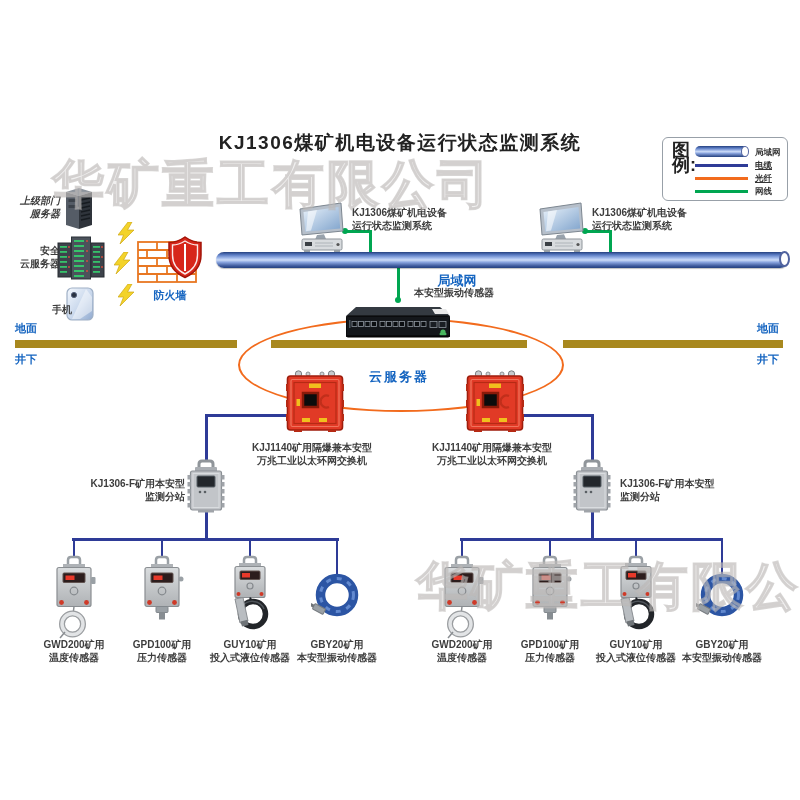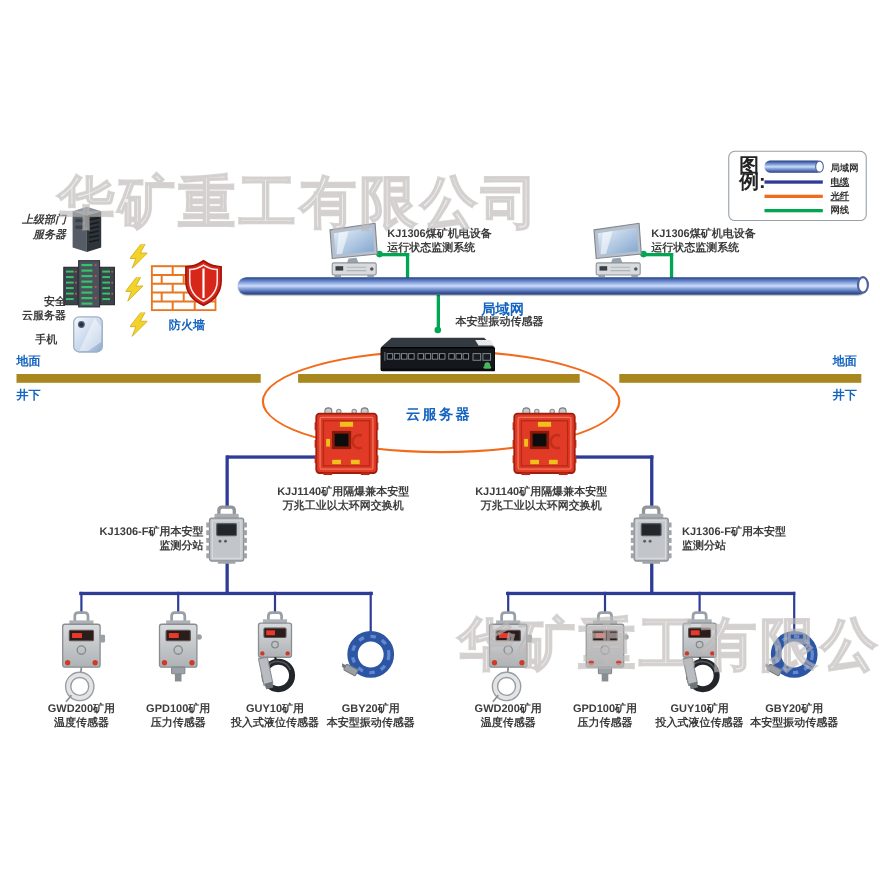--- a/index.html
+++ b/index.html
@@ -43,20 +43,21 @@
   svg{position:absolute;z-index:8;}
 </style>
 </head>
 <body>
 
 <div class="canvas">
 
   <div class="wm" style="left:52px;top:150px;">华矿重工有限公司</div>
   <div class="wm" style="left:416px;top:552px;">华矿重工有限公司</div>
 
+  <div class="title">KJ1306煤矿机电设备运行状态监测系统</div>
 
   <div class="legend">
     <div class="lg-title">图例:</div>
     <div class="lg-pipe">
         <i class="lg-cap"></i>
       </div>
     <div class="lg-lbl" style="top:9px;">局域网</div>
     <div class="lg-line" style="top:26px;background:#2e3b97;"></div>
     <div class="lg-lbl" style="top:22px;text-decoration:underline;">电缆</div>
     <div class="lg-line" style="top:39px;background:#f26b1d;"></div>
@@ -76,21 +77,21 @@
         <line x1="19" y1="18" x2="28" y2="16"></line>
       <line x1="19" y1="22" x2="28" y2="20"></line>
         <line x1="19" y1="26" x2="28" y2="24"></line>
       <line x1="19" y1="30" x2="28" y2="28"></line>
         <line x1="19" y1="34" x2="28" y2="32"></line>
     </g>
     <rect x="6.5" y="13" width="8" height="3" fill="#3c424a"></rect>
     <rect x="6.5" y="19" width="8" height="3" fill="#3c424a"></rect>
   </svg>
 
-  <div class="lbl rgt pre" style="left:8px;top:244px;width:52px;margin-top:24px;">安全
+  <div class="lbl rgt pre" style="left:8px;top:244px;width:52px;">安全
 云服务器</div>
   <svg style="left:56px;top:235px;" width="50" height="46" viewBox="0 0 50 46">
     <rect x="2" y="8" width="13" height="34" fill="#3d434b" stroke="#262b31"></rect>
     <rect x="35" y="8" width="13" height="34" fill="#3d434b" stroke="#262b31"></rect>
     <rect x="15.5" y="2" width="19" height="42" fill="#4b525b" stroke="#2b3138"></rect>
     <g fill="#36c26a">
       <rect x="4" y="11" width="7" height="1.8"></rect>
         <rect x="4" y="16" width="7" height="1.8"></rect>
       <rect x="4" y="21" width="7" height="1.8"></rect>
         <rect x="4" y="26" width="7" height="1.8"></rect>
@@ -118,21 +119,21 @@
       <circle cx="31" cy="6" r="0.9"></circle>
         <circle cx="31" cy="16" r="0.9"></circle>
         <circle cx="31" cy="26" r="0.9"></circle>
         <circle cx="31" cy="36" r="0.9"></circle>
       <circle cx="46" cy="12" r="0.9"></circle>
         <circle cx="46" cy="22" r="0.9"></circle>
         <circle cx="46" cy="32" r="0.9"></circle>
     </g>
   </svg>
 
-  <div class="lbl rgt" style="left:0;top:303px;width:52px;text-align:right;">手机</div>
+  <div class="lbl rgt" style="left:20px;top:303px;width:52px;text-align:right;">手机</div>
   <svg style="left:66px;top:287px;" width="28" height="34" viewBox="0 0 28 34">
     <defs>
         <linearGradient id="phG" x1="0" y1="0" x2="1" y2="1">
       <stop offset="0" stop-color="#f4f8fd"></stop>
           <stop offset="0.55" stop-color="#c8d7ec"></stop>
           <stop offset="1" stop-color="#8fa9cf"></stop>
     </linearGradient>
       </defs>
     <rect x="1" y="1" width="26" height="32" rx="5" fill="url(#phG)" stroke="#9fb0c6" stroke-width="1.2"></rect>
     <circle cx="8" cy="8" r="2.6" fill="#2a3240" stroke="#55617a"></circle>

